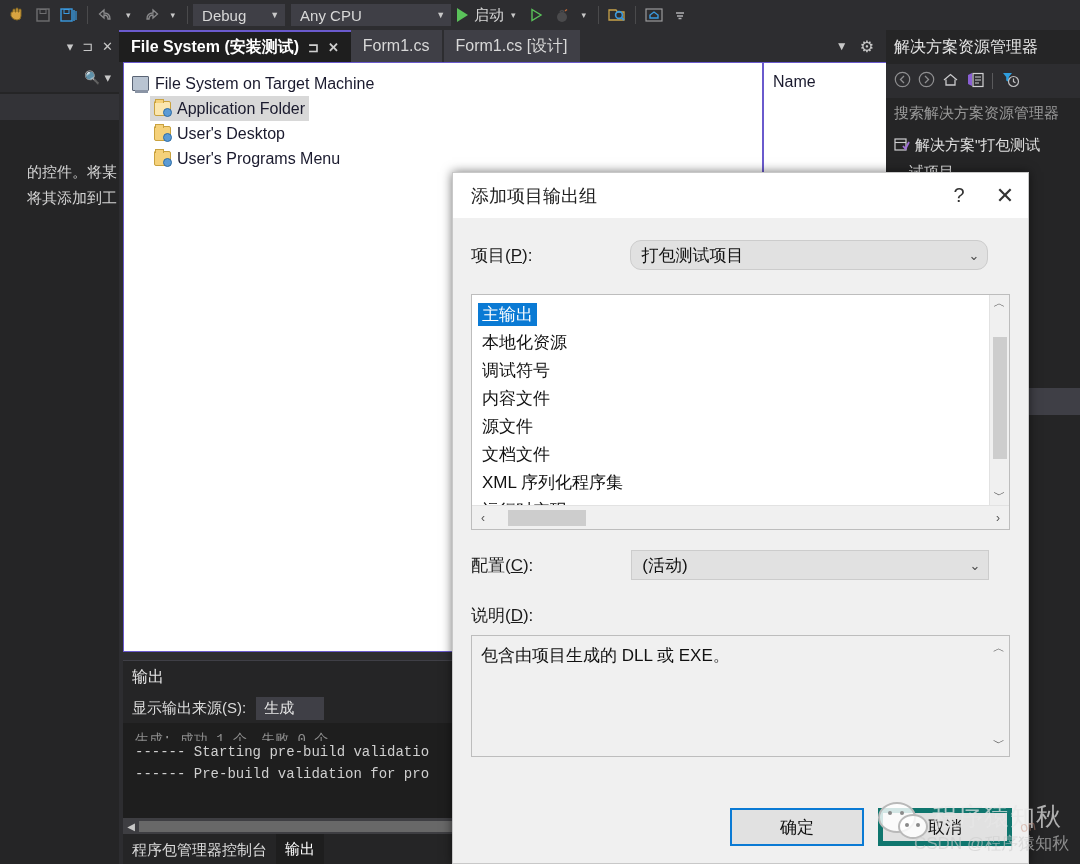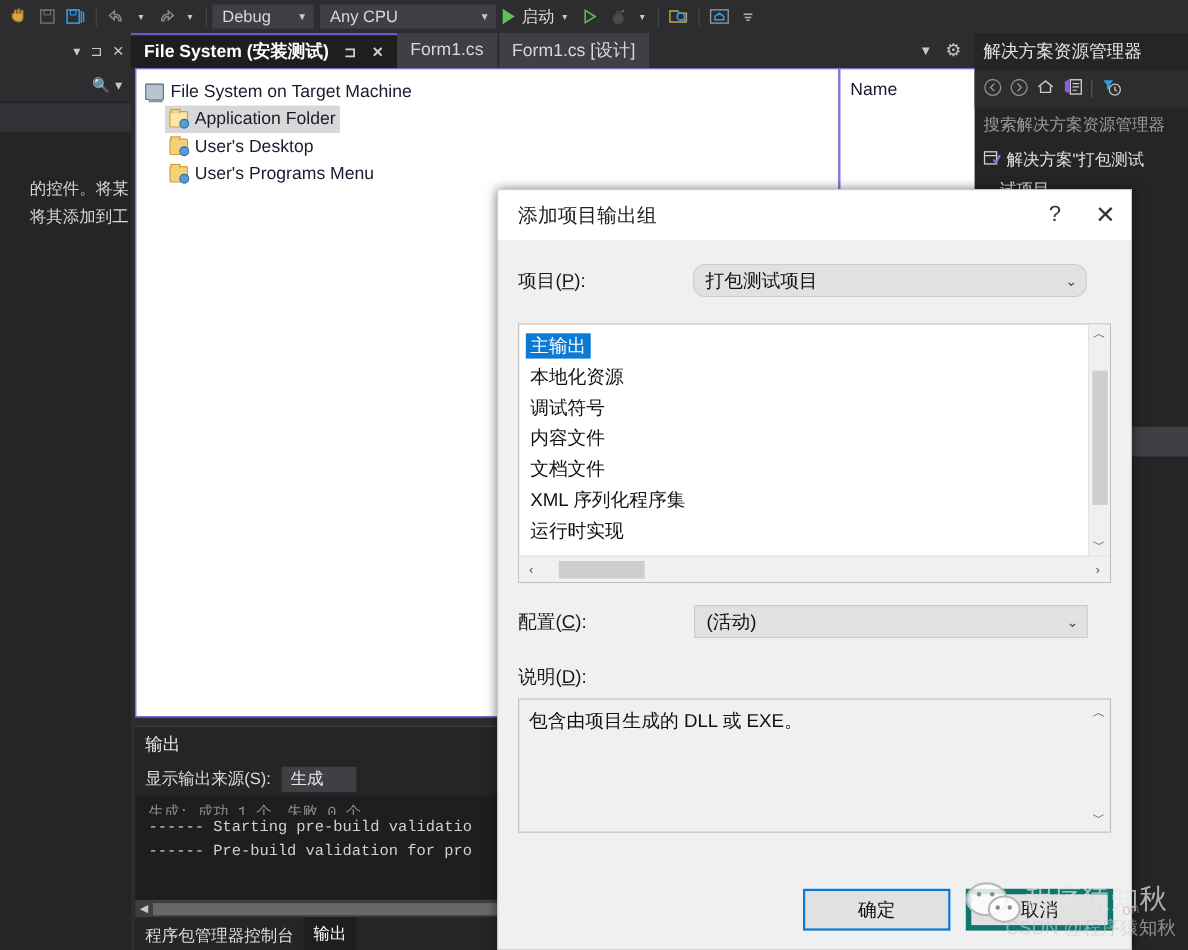--- a/index.html
+++ b/index.html
@@ -93,21 +93,21 @@
     height: 32px;
     background: #2d2d30;
     display: flex; align-items: stretch;
   }
   .tab {
     display: flex; align-items: center;
     padding: 4px 12px;
     font-size: 16px;
     color: #d8d8d8;
     background: #2d2d30;
-    gap: 14px;
+    gap: 9px;
   }
   .tab.active {
     background: #1e1e1e;
     color: #ffffff;
     font-weight: bold;
     border-top: 2px solid #6a5acd;
   }
   .tab.inactive { background: #3f3f46; margin-right: 2px; }
   .tab .tabbtn { font-size: 13px; color: #cfcfcf; }
   .tabstrip-right {
@@ -690,20 +690,21 @@
         </span>
       </div>
 
       <div class="listbox">
         <div class="listbox-inner">
           <div class="lb-items">
             <div class="lb-item sel"><span>主输出</span></div>
             <div class="lb-item"><span>本地化资源</span></div>
             <div class="lb-item"><span>调试符号</span></div>
             <div class="lb-item"><span>内容文件</span></div>
+            <div class="lb-item"><span>源文件</span></div>
             <div class="lb-item"><span>文档文件</span></div>
             <div class="lb-item"><span>XML 序列化程序集</span></div>
             <div class="lb-item"><span>运行时实现</span></div>
           </div>
           <div class="lb-vscroll">
             <div class="up">︿</div>
             <div class="track">
                 <div class="thumb"></div>
               </div>
             <div class="dn">﹀</div>

